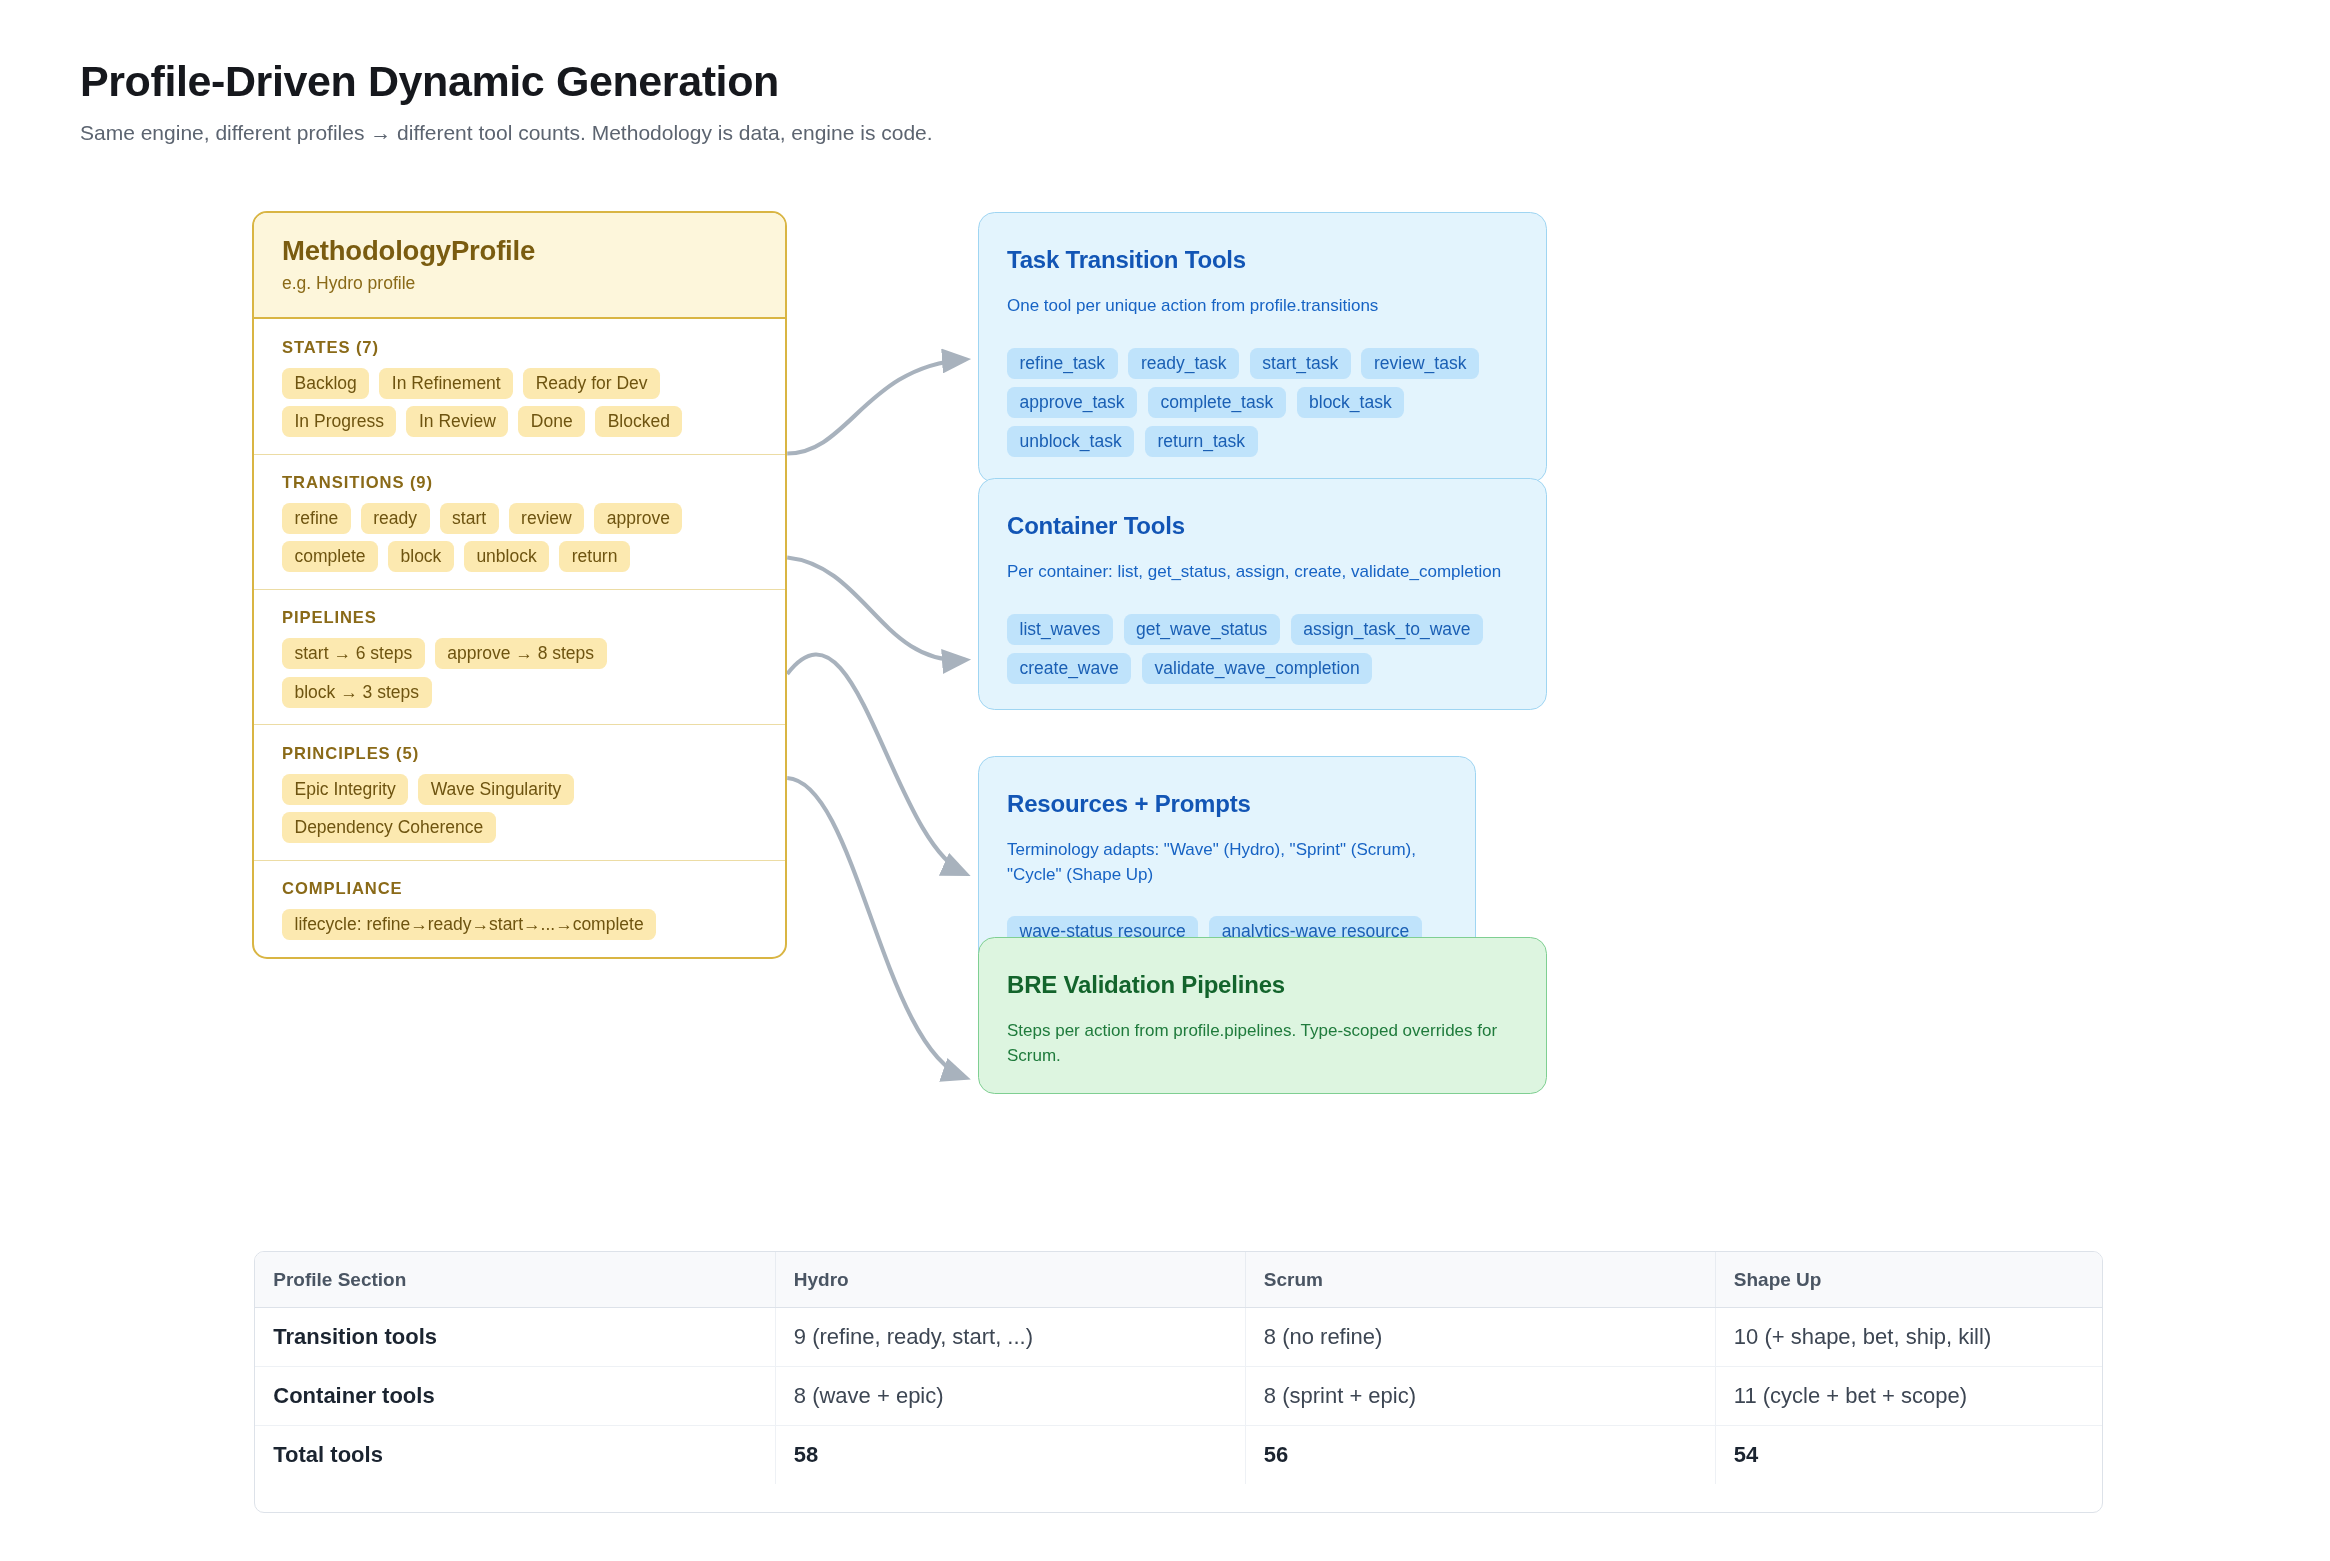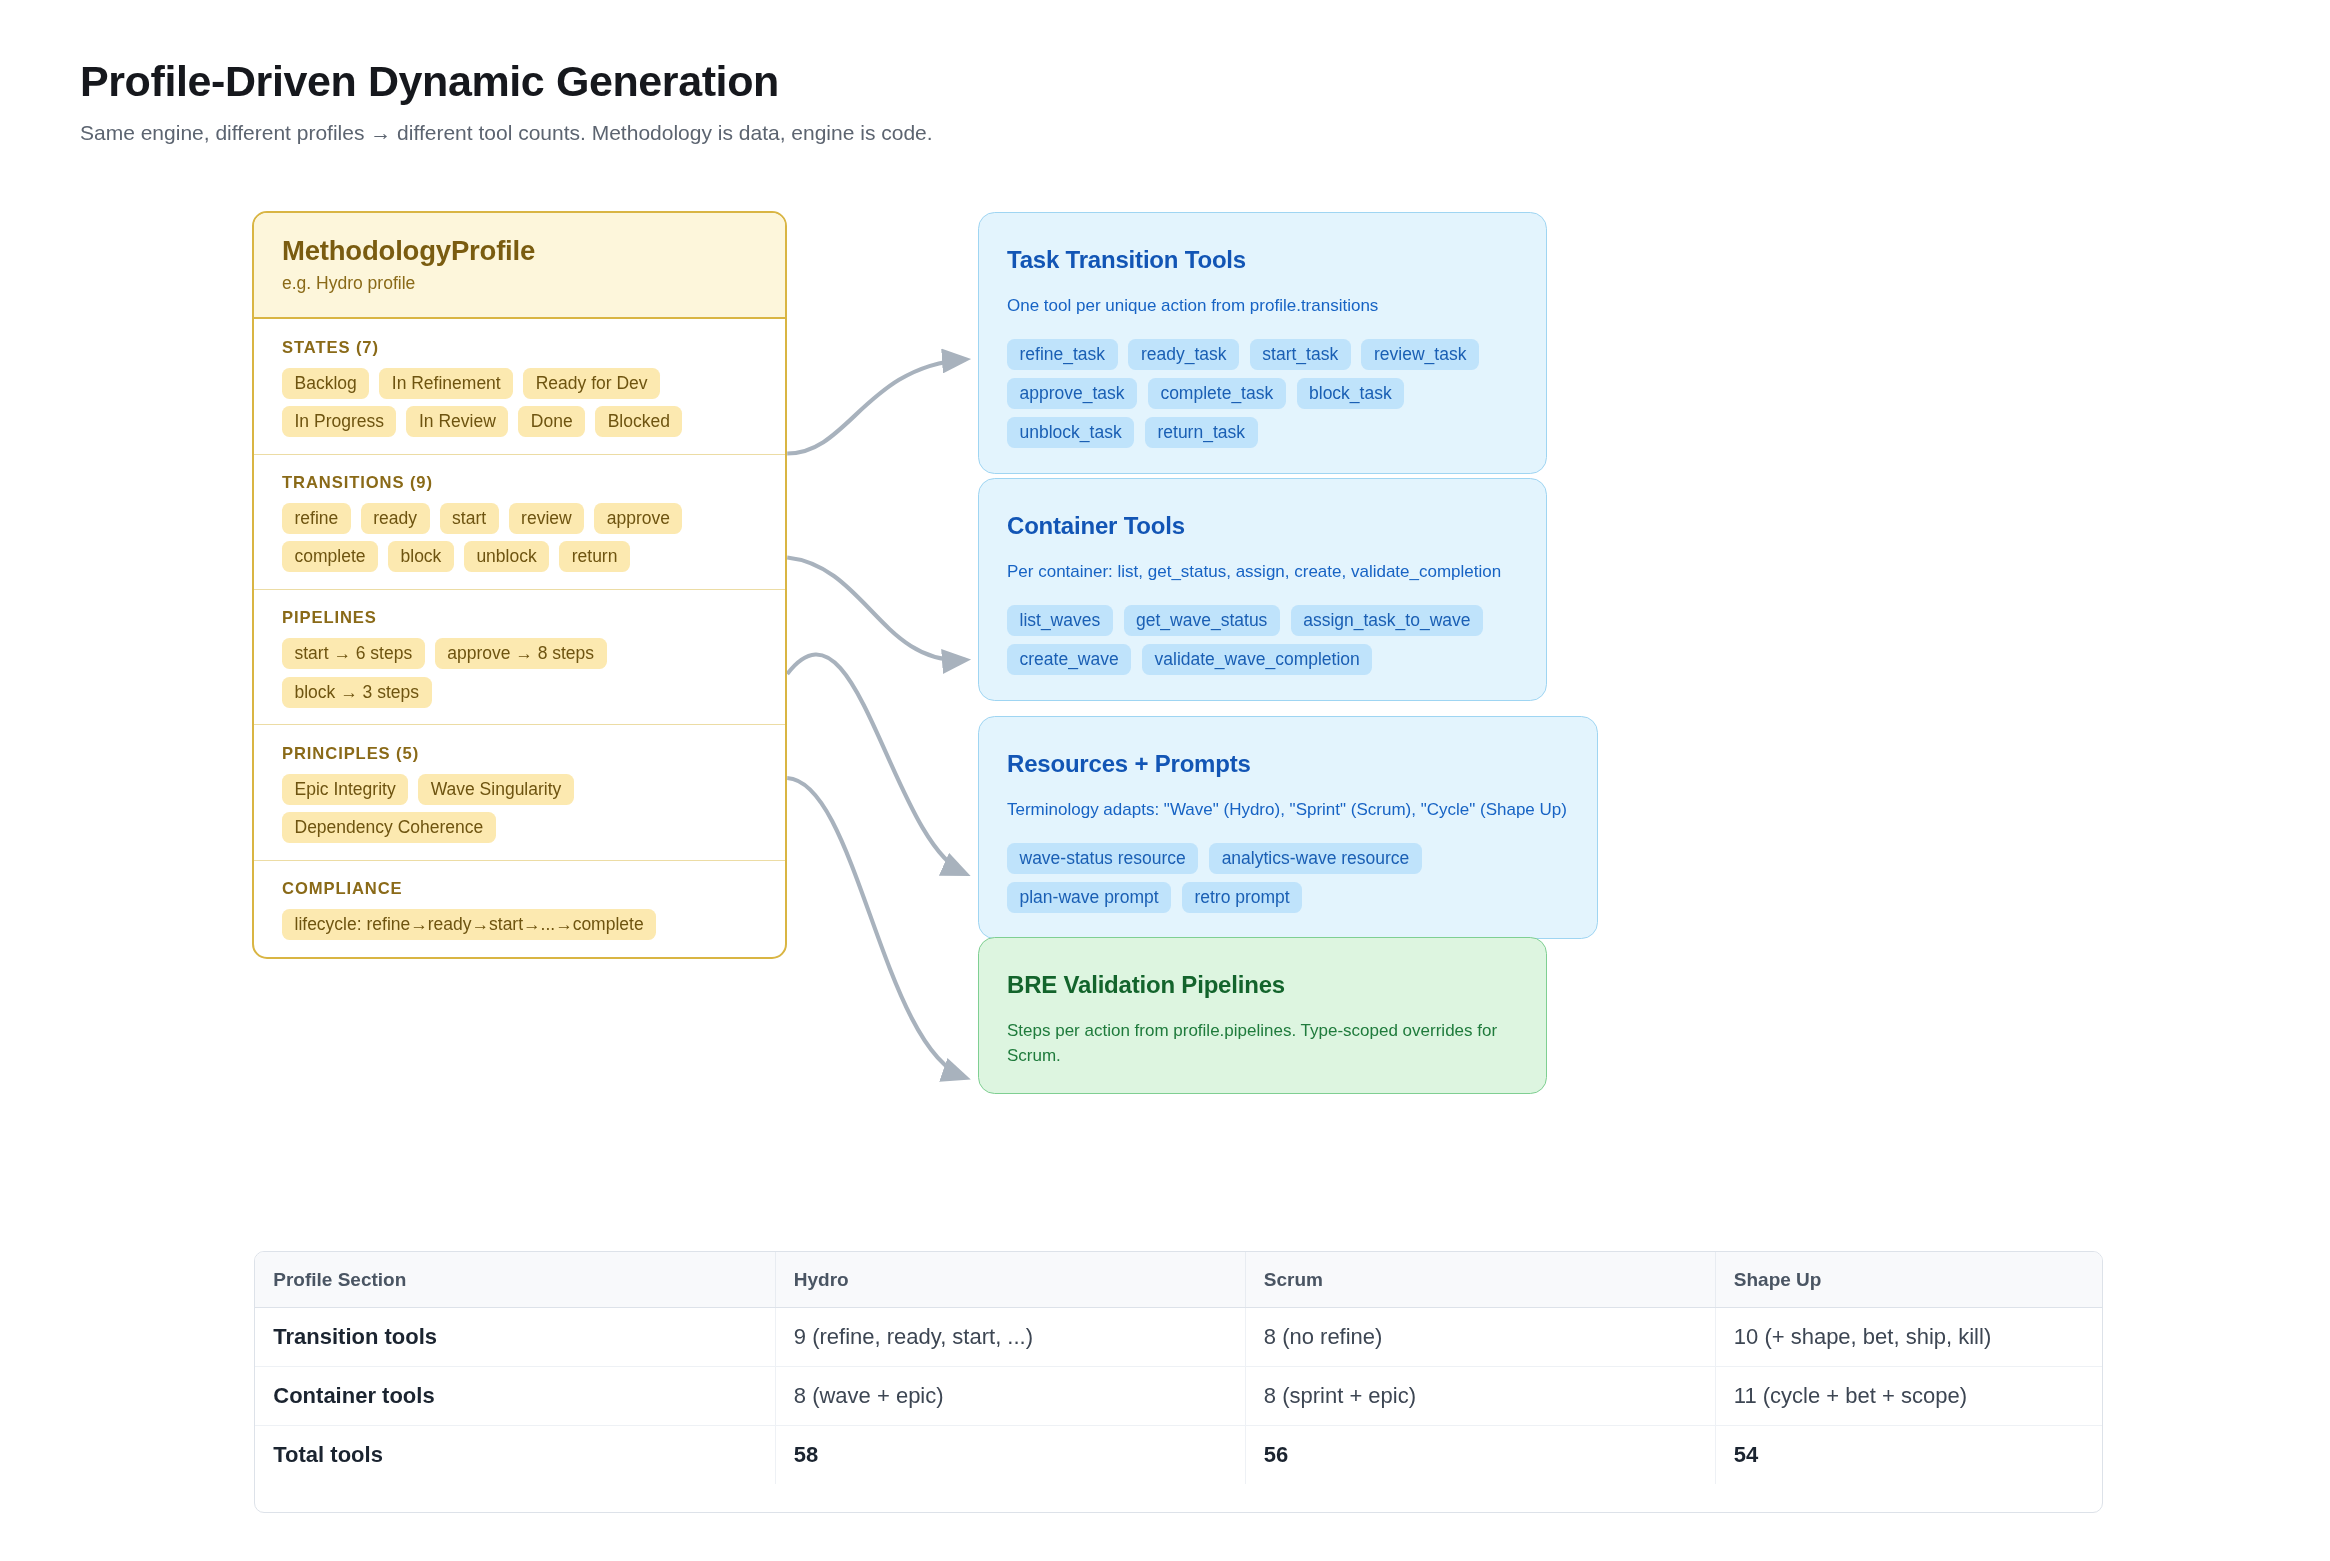--- a/index.html
+++ b/index.html
@@ -123,42 +123,42 @@
     font-size: 17px;
     margin-top: 20px;
     line-height: 1.45;
   }
   .rcard-blue .rcard-desc { color: #1763c4; }
   .rcard-green .rcard-desc { color: #1f7b3c; }
   .rcard-chips {
     display: flex;
     flex-wrap: wrap;
     gap: 8.3px 10.8px;
-    margin-top: 20px;
+    margin-top: 29px;
   }
   .chip-blue {
     background: #bfe3fb;
     color: #1a5fb4;
     font-size: 17.5px;
     padding: 5px 12.5px;
     border-radius: 7.5px;
     white-space: nowrap;
   }
   .chip-green {
     background: #a8e6b8;
     color: #1a6b32;
     font-size: 17.5px;
     padding: 5px 12.5px;
     border-radius: 7.5px;
     white-space: nowrap;
   }
 
   #card-task-transition { left: 978px; top: 212px; width: 569px; }
   #card-container-tools { left: 978px; top: 478px; width: 569px; }
-  #card-resources       { left: 978px; top: 716px; width: 620px; }
+  #card-resources       { left: 978px; top: 756px; width: 498px; }
   #card-bre             { left: 978px; top: 937px; width: 569px; }
 
   
   #comparison-table-wrap {
     position: absolute;
     left: 254px;
     top: 1251px;
     width: 1849px;
     height: 262px;
     border: 1.7px solid #dde2e9;

